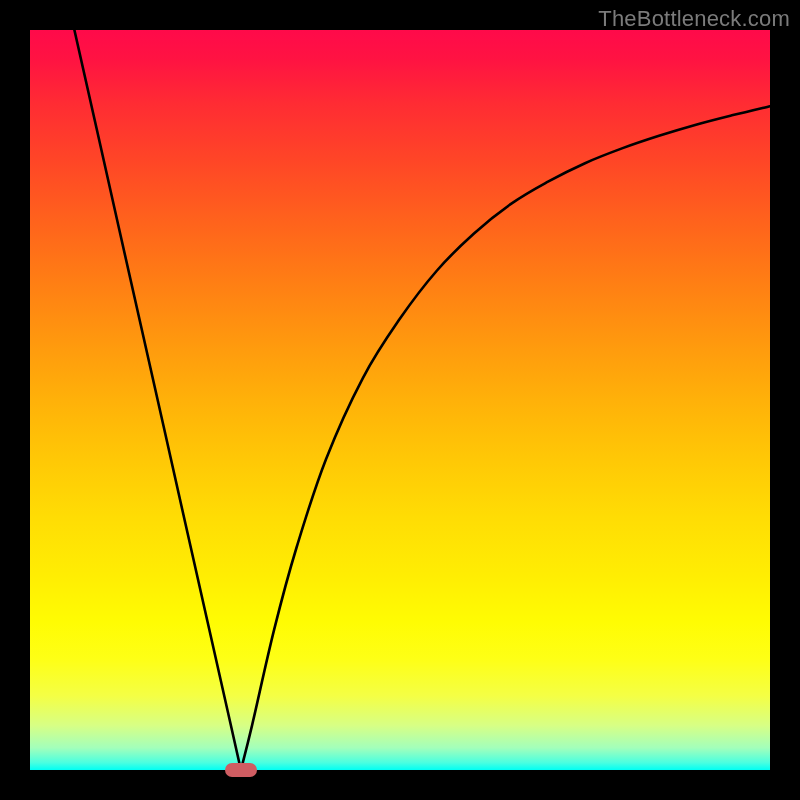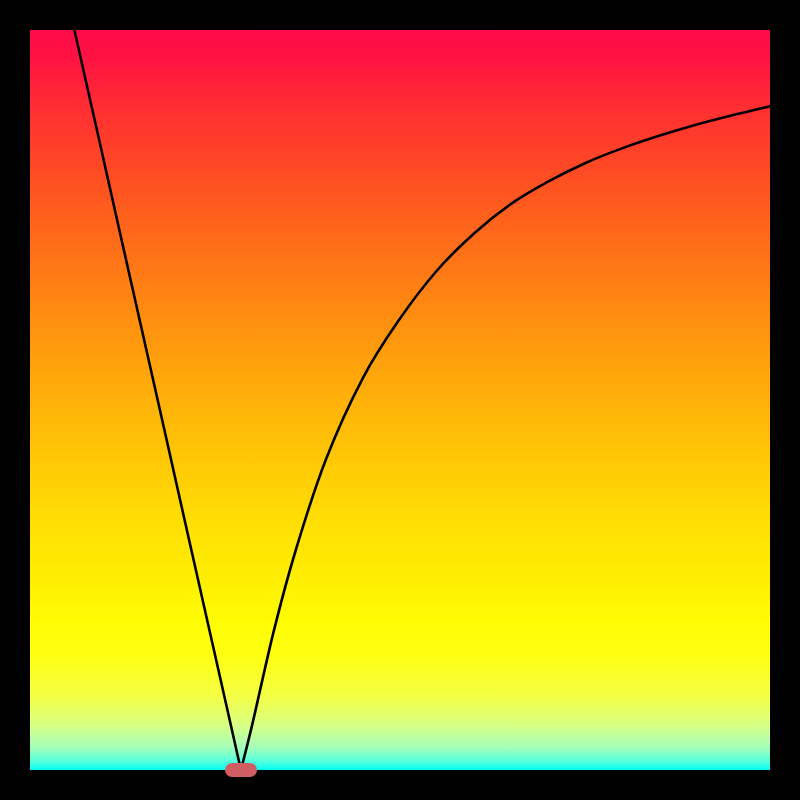--- a/index.html
+++ b/index.html
@@ -69,20 +69,21 @@
     border-radius: 8px;
     background: #cf5d62;
     transform: translate(-50%, -50%);
   }
 </style>
 </head>
 <body>
 
 <div class="frame">
 
+  <div class="attribution">TheBottleneck.com</div>
 
   <div class="plot-area">
     <svg class="curve" viewBox="0 0 740 740" preserveAspectRatio="none">
       <path id="curve-path" fill="none" stroke="#000000" stroke-width="2.6" stroke-linejoin="round" stroke-linecap="round" d="M 44.4 0 L 66.6 98.41999999999996 L 88.8 197.58000000000004 L 111 296 L 133.2 394.41999999999996 L 155.4 493.58000000000004 L 177.6 592 L 199.8 690.42 L 210.89999999999998 740 C 212.89799999999997 732.008, 216.006 720.908, 222 695.6 C 227.994 670.292, 236.20800000000003 631.3679999999999, 244.20000000000002 599.4 C 252.192 567.432, 257.07599999999996 548.636, 266.4 518 C 275.724 487.36400000000003, 284.012 459.836, 296 429.2 C 307.988 398.56399999999996, 319.68 373.10799999999995, 333 347.79999999999995 C 346.32 322.49199999999996, 356.68 307.91400000000004, 370 288.6 C 383.32 269.286, 393.68000000000006 255.81799999999996, 407.00000000000006 240.49999999999994 C 420.32000000000005 225.18199999999993, 430.68 215.488, 444 203.5 C 457.32 191.512, 467.68 183.224, 481 173.89999999999998 C 494.32 164.57599999999996, 504.68 159.02599999999993, 518 151.69999999999993 C 531.32 144.37399999999994, 541.68 139.19400000000005, 555 133.20000000000005 C 568.32 127.20600000000006, 578.68 123.32839999999997, 592 118.39999999999998 C 605.32 113.47159999999998, 615.68 110.08240000000004, 629 105.82000000000005 C 642.32 101.55760000000006, 652.68 98.44960000000003, 666 94.72000000000003 C 679.32 90.99040000000002, 689.68 88.43000000000002, 703 85.10000000000002 C 716.32 81.77000000000002, 733.34 77.81840000000003, 740 76.22000000000003"></path>
     </svg>
     <div id="min-marker" class="marker" style="left: 210.9px; top: 740px; background: rgb(207, 93, 98);"></div>
   </div>
 
 </div>
 

